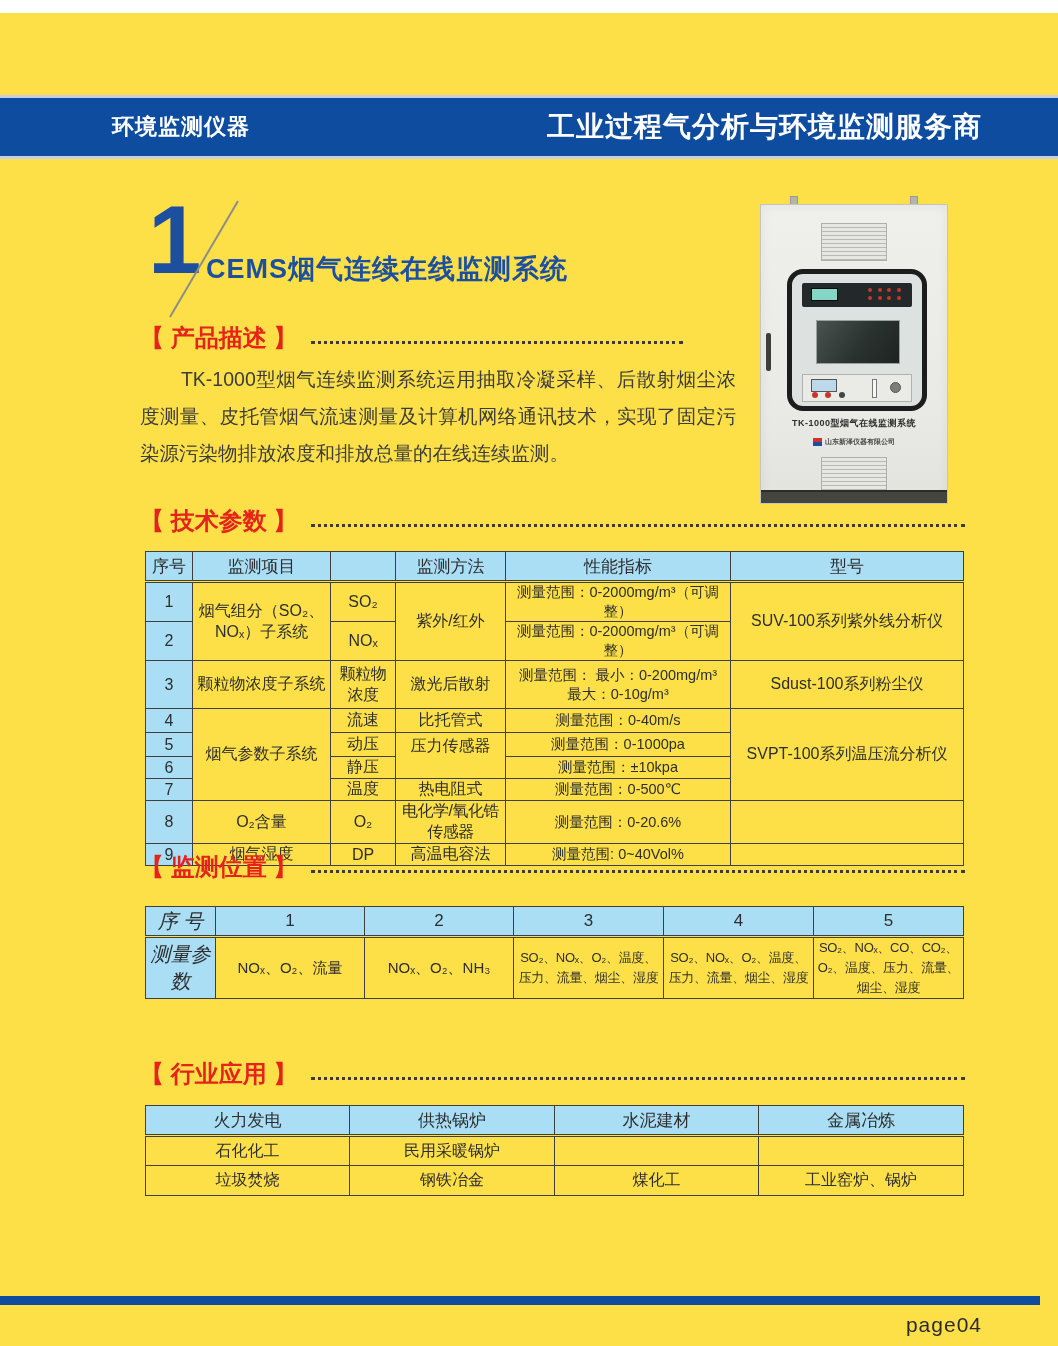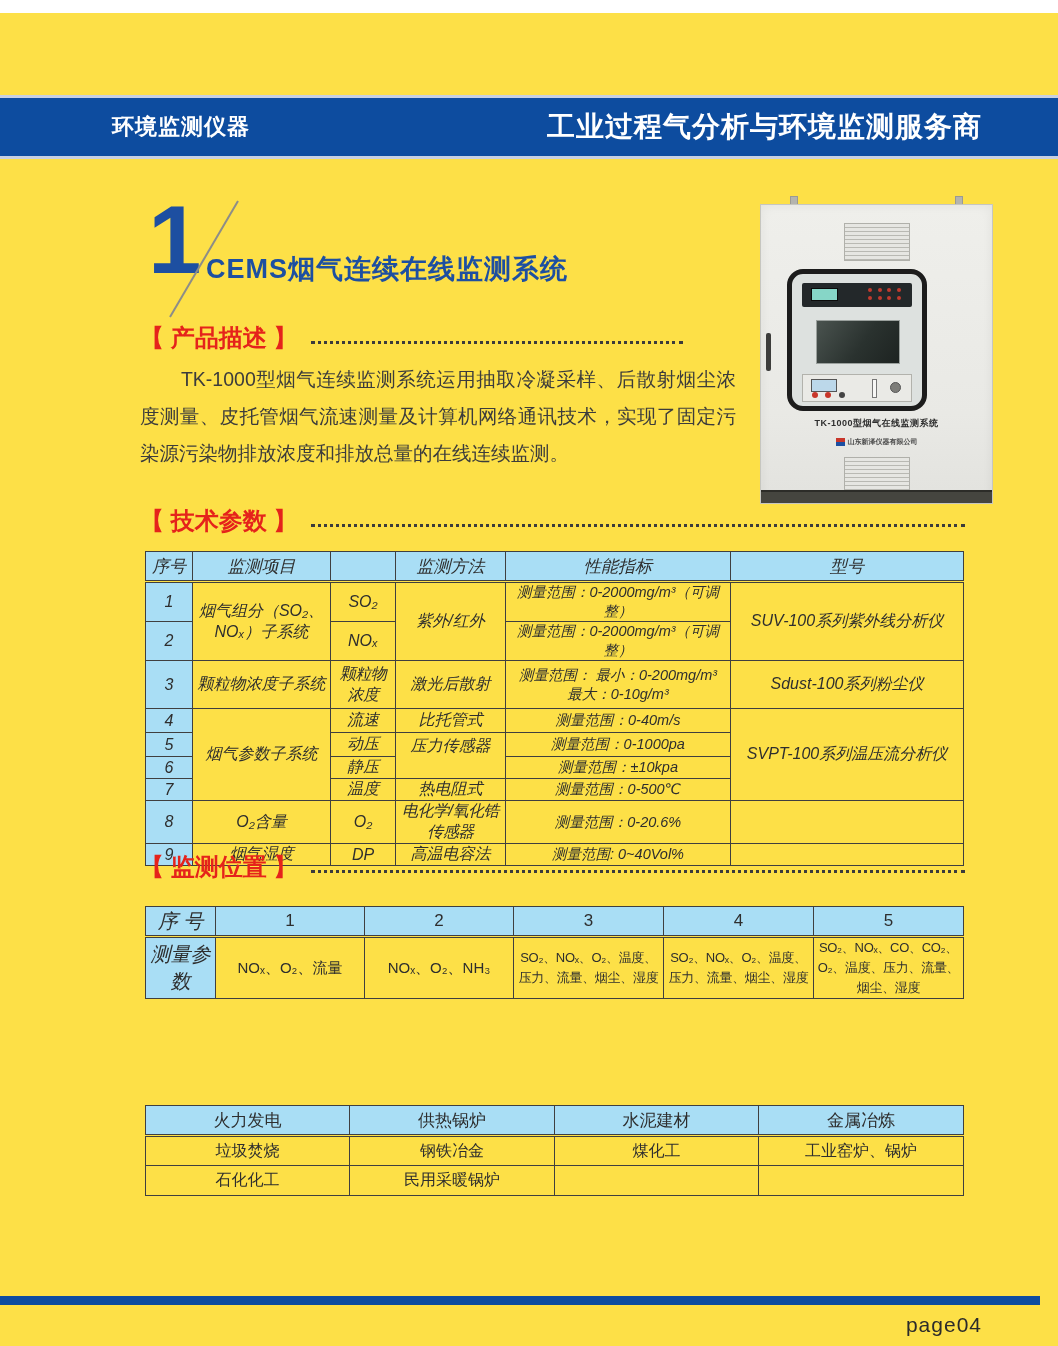--- a/index.html
+++ b/index.html
@@ -49,21 +49,21 @@
   .dot-fixed { width: 372px; }
 
   
   .desc-par {
     position: absolute; left: 140px; top: 348px; width: 596px;
     font-size: 19.5px; line-height: 37px; color: #3c3c3c;
     text-indent: 2.1em; text-align: justify;
   }
 
   
-  .cabinet { position: absolute; left: 760px; top: 183px; width: 233px; height: 308px; }
+  .cabinet { position: absolute; left: 760px; top: 183px; width: 188px; height: 308px; }
   .lug { position: absolute; top: 0; width: 8px; height: 11px; background: #b4b4ae; border: 1px solid #9a9a94; }
   .lug.l { left: 30px; } .lug.r { right: 30px; }
   .cab-body {
     position: absolute; left: 0; top: 8px; right: 0; bottom: 0;
     background: linear-gradient(180deg, #efefeb 0%, #e9e9e5 70%, #e2e2de 100%);
     border: 1px solid #c6c6c0; box-shadow: inset 0 0 12px rgba(0,0,0,0.06);
   }
   .grille {
     position: absolute; left: 50%; transform: translateX(-50%); width: 66px;
     background: repeating-linear-gradient(0deg, #b9b9b3 0 1px, #e6e6e2 1px 4px);
@@ -123,21 +123,21 @@
   td {
     border: 1px solid #3f3f3f; text-align: center; vertical-align: middle;
     padding: 0 2px; color: #2e2e2e; font-size: 16px; overflow: hidden;
   }
   .blue { background: #a9def5; }
   tr.hdr td { border-bottom: 3px double #3f3f3f; font-size: 17px; }
   .xsmall { font-size: 16px; letter-spacing: -0.5px; }
   .vtop { vertical-align: top; padding-top: 3px; }
   .perf { font-size: 14.5px; }
 
-  .tech-table  { position: absolute; left: 145px; top: 538px; width: 818px; font-style: italic; }
+  .tech-table  { position: absolute; left: 145px; top: 538px; width: 818px; }
   .pos-table   { position: absolute; left: 145px; top: 893px; width: 818px; }
   .pos-table td { font-size: 15px; }
   .pos-table td.lab { font-size: 20px; font-style: italic; }
   .pos-table td.dense { font-size: 13px; letter-spacing: -0.3px; line-height: 1.55; }
   .ind-table   { position: absolute; left: 145px; top: 1092px; width: 818px; }
 
   
   .footer-line { position: absolute; left: 0; top: 1283px; width: 1040px; height: 9px; background: #0d4c9f; }
   .page-num {
     position: absolute; right: 76px; top: 1300px;
@@ -327,46 +327,50 @@
       <td class="blue lab">测量参数</td>
       <td>NOₓ、O₂、流量</td>
       <td>NOₓ、O₂、NH₃</td>
       <td class="dense">SO₂、NOₓ、O₂、温度、压力、流量、烟尘、湿度</td>
       <td class="dense">SO₂、NOₓ、O₂、温度、压力、流量、烟尘、湿度</td>
       <td class="dense">SO₂、NOₓ、CO、CO₂、O₂、温度、压力、流量、烟尘、湿度</td>
     </tr>
   </tbody>
     </table>
 
+  <div class="sec-head" style="top:1038px;">
+    <span class="red">【 行业应用 】</span>
+    <span class="dotline dot-flex"></span>
+  </div>
 
   <table class="ind-table">
     <colgroup>
       <col style="width:204px">
         <col style="width:205px">
         <col style="width:204px">
         <col style="width:205px">
     </colgroup>
     <tbody>
         <tr class="hdr" style="height:30px">
       <td class="blue">火力发电</td>
       <td class="blue">供热锅炉</td>
       <td class="blue">水泥建材</td>
       <td class="blue">金属冶炼</td>
     </tr>
     <tr style="height:30px">
+      <td>石化化工</td>
+      <td>民用采暖锅炉</td>
+      <td></td>
+      <td></td>
+    </tr>
+    <tr style="height:30px">
       <td>垃圾焚烧</td>
       <td>钢铁冶金</td>
       <td>煤化工</td>
       <td>工业窑炉、锅炉</td>
     </tr>
-    <tr style="height:30px">
-      <td>石化化工</td>
-      <td>民用采暖锅炉</td>
-      <td></td>
-      <td></td>
-    </tr>
   </tbody>
     </table>
 
   <div class="footer-line"></div>
   <div class="page-num">page04</div>
 
 </div>
 
 </body></html>

